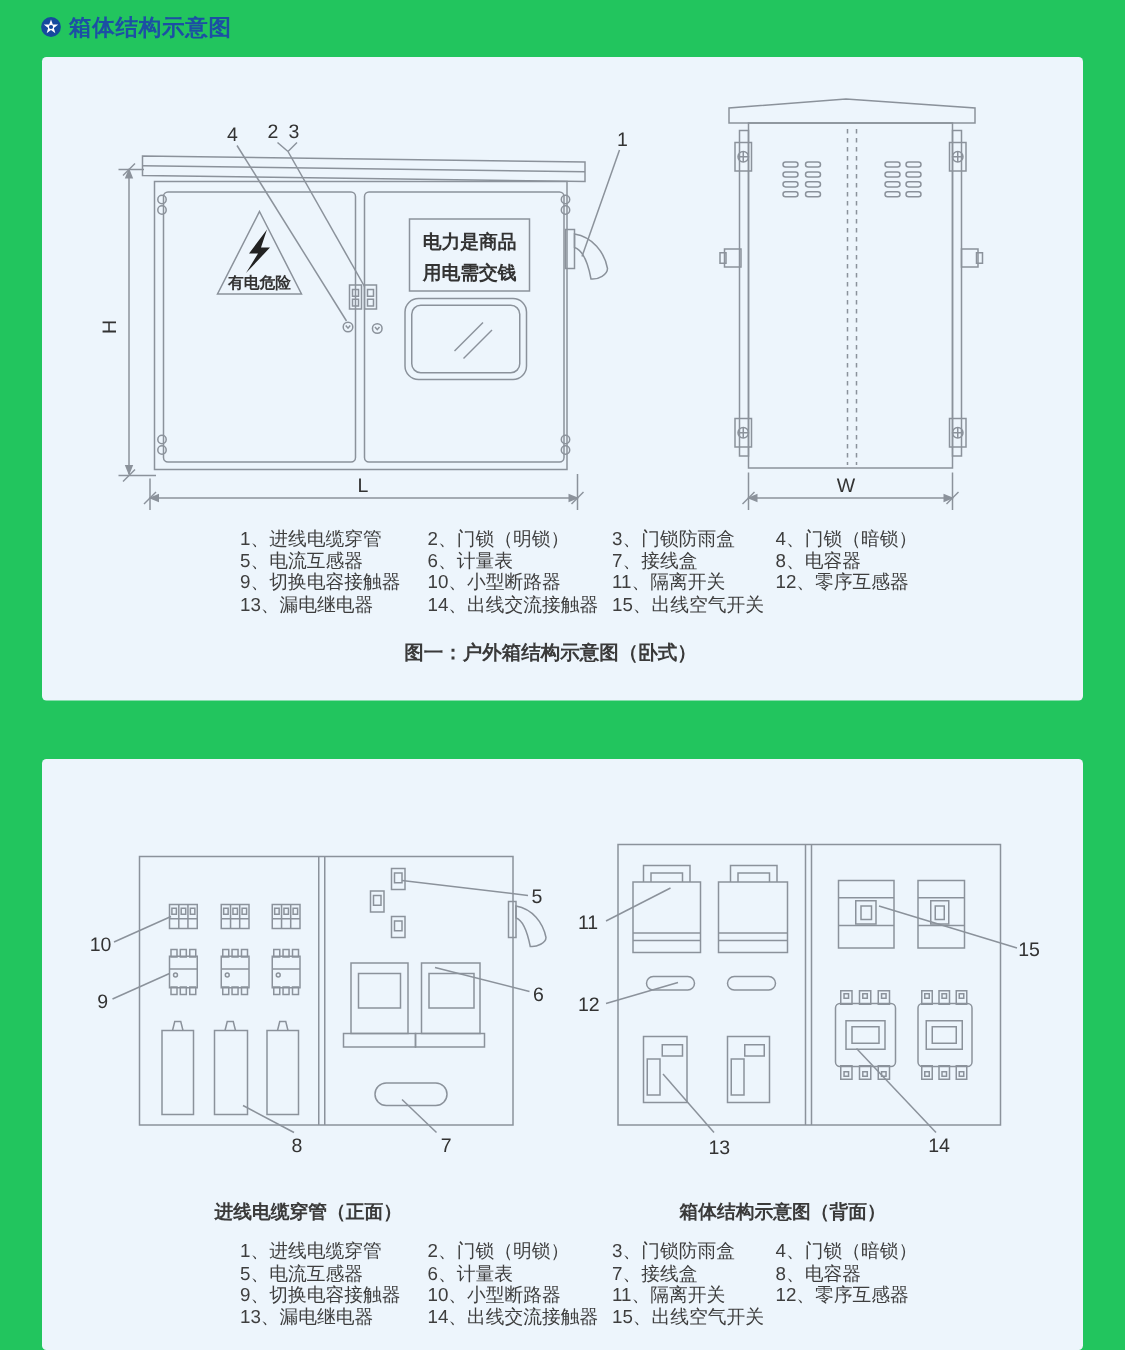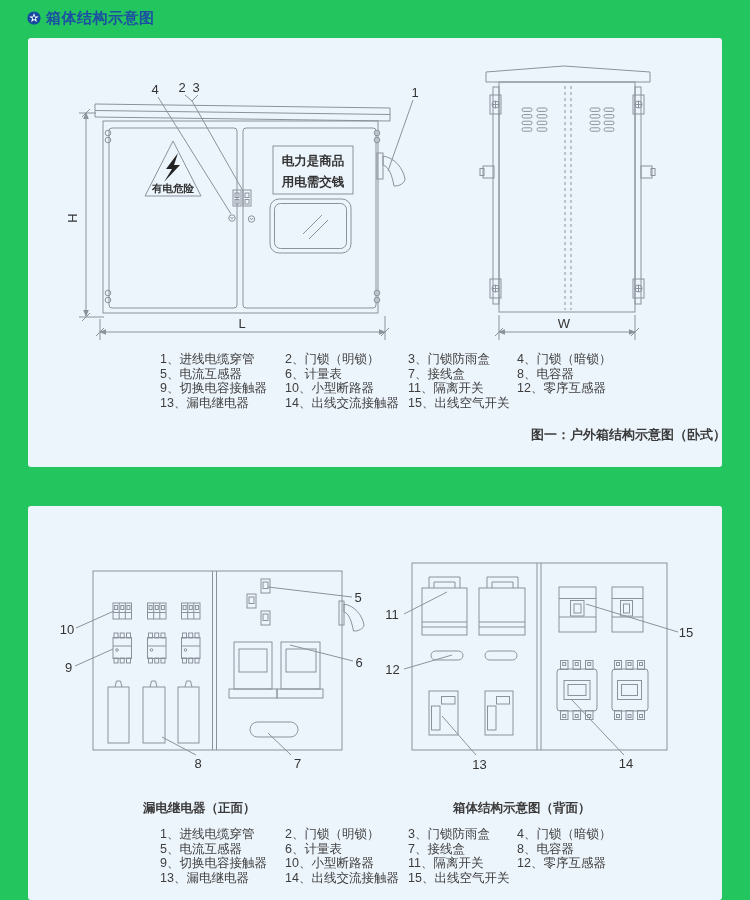--- a/index.html
+++ b/index.html
@@ -14,21 +14,21 @@
   .ln{stroke:#8b929b;fill:none;stroke-width:1;}
   .fill{fill:#8b929b;stroke:none;}
   svg text{font-family:"Liberation Sans",sans-serif;fill:#333;stroke:none;}
   .co{font-size:13px;}
   .dim{font-size:13px;}
   .parts-list{position:absolute;left:160px;display:grid;grid-template-columns:125px 123px 109px auto;
       row-gap:0;font-size:12.5px;color:#3e3e3e;line-height:14.5px;}
   #list1{top:352px;}
   #list2{top:827px;}
   .caption{position:absolute;font-size:12.5px;font-weight:bold;color:#3a3a3a;}
-  #cap-fig1{left:32px;top:426px;width:694px;text-align:right;font-size:13px;}
+  #cap-fig1{left:20px;top:426px;width:694px;text-align:center;font-size:13px;}
   #cap-front{left:143px;top:800px;}
   #cap-back{left:453px;top:800px;}
 </style>
 </head>
 <body>
 
 <div class="page">
 
   <div class="panel" id="panel1"></div>
   <div class="panel" id="panel2"></div>
@@ -394,21 +394,21 @@
         <line x1="678" y1="632" x2="586" y2="604"></line>
       </g>
       <text class="co" x="392" y="619" text-anchor="middle">11</text>
       <text class="co" x="392.5" y="674" text-anchor="middle">12</text>
       <text class="co" x="479.5" y="769" text-anchor="middle">13</text>
       <text class="co" x="626" y="768" text-anchor="middle">14</text>
       <text class="co" x="686" y="637" text-anchor="middle">15</text>
     </g>
   </svg>
 
-  <div class="caption" id="cap-front">漏电继电器（正面）</div>
+  <div class="caption" id="cap-front">进线电缆穿管（正面）</div>
   <div class="caption" id="cap-back">箱体结构示意图（背面）</div>
 
   <div class="parts-list" id="list2">
     <span>1、进线电缆穿管</span>
     <span>2、门锁（明锁）</span>
     <span>3、门锁防雨盒</span>
     <span>4、门锁（暗锁）</span>
     <span>5、电流互感器</span>
     <span>6、计量表</span>
     <span>7、接线盒</span>

